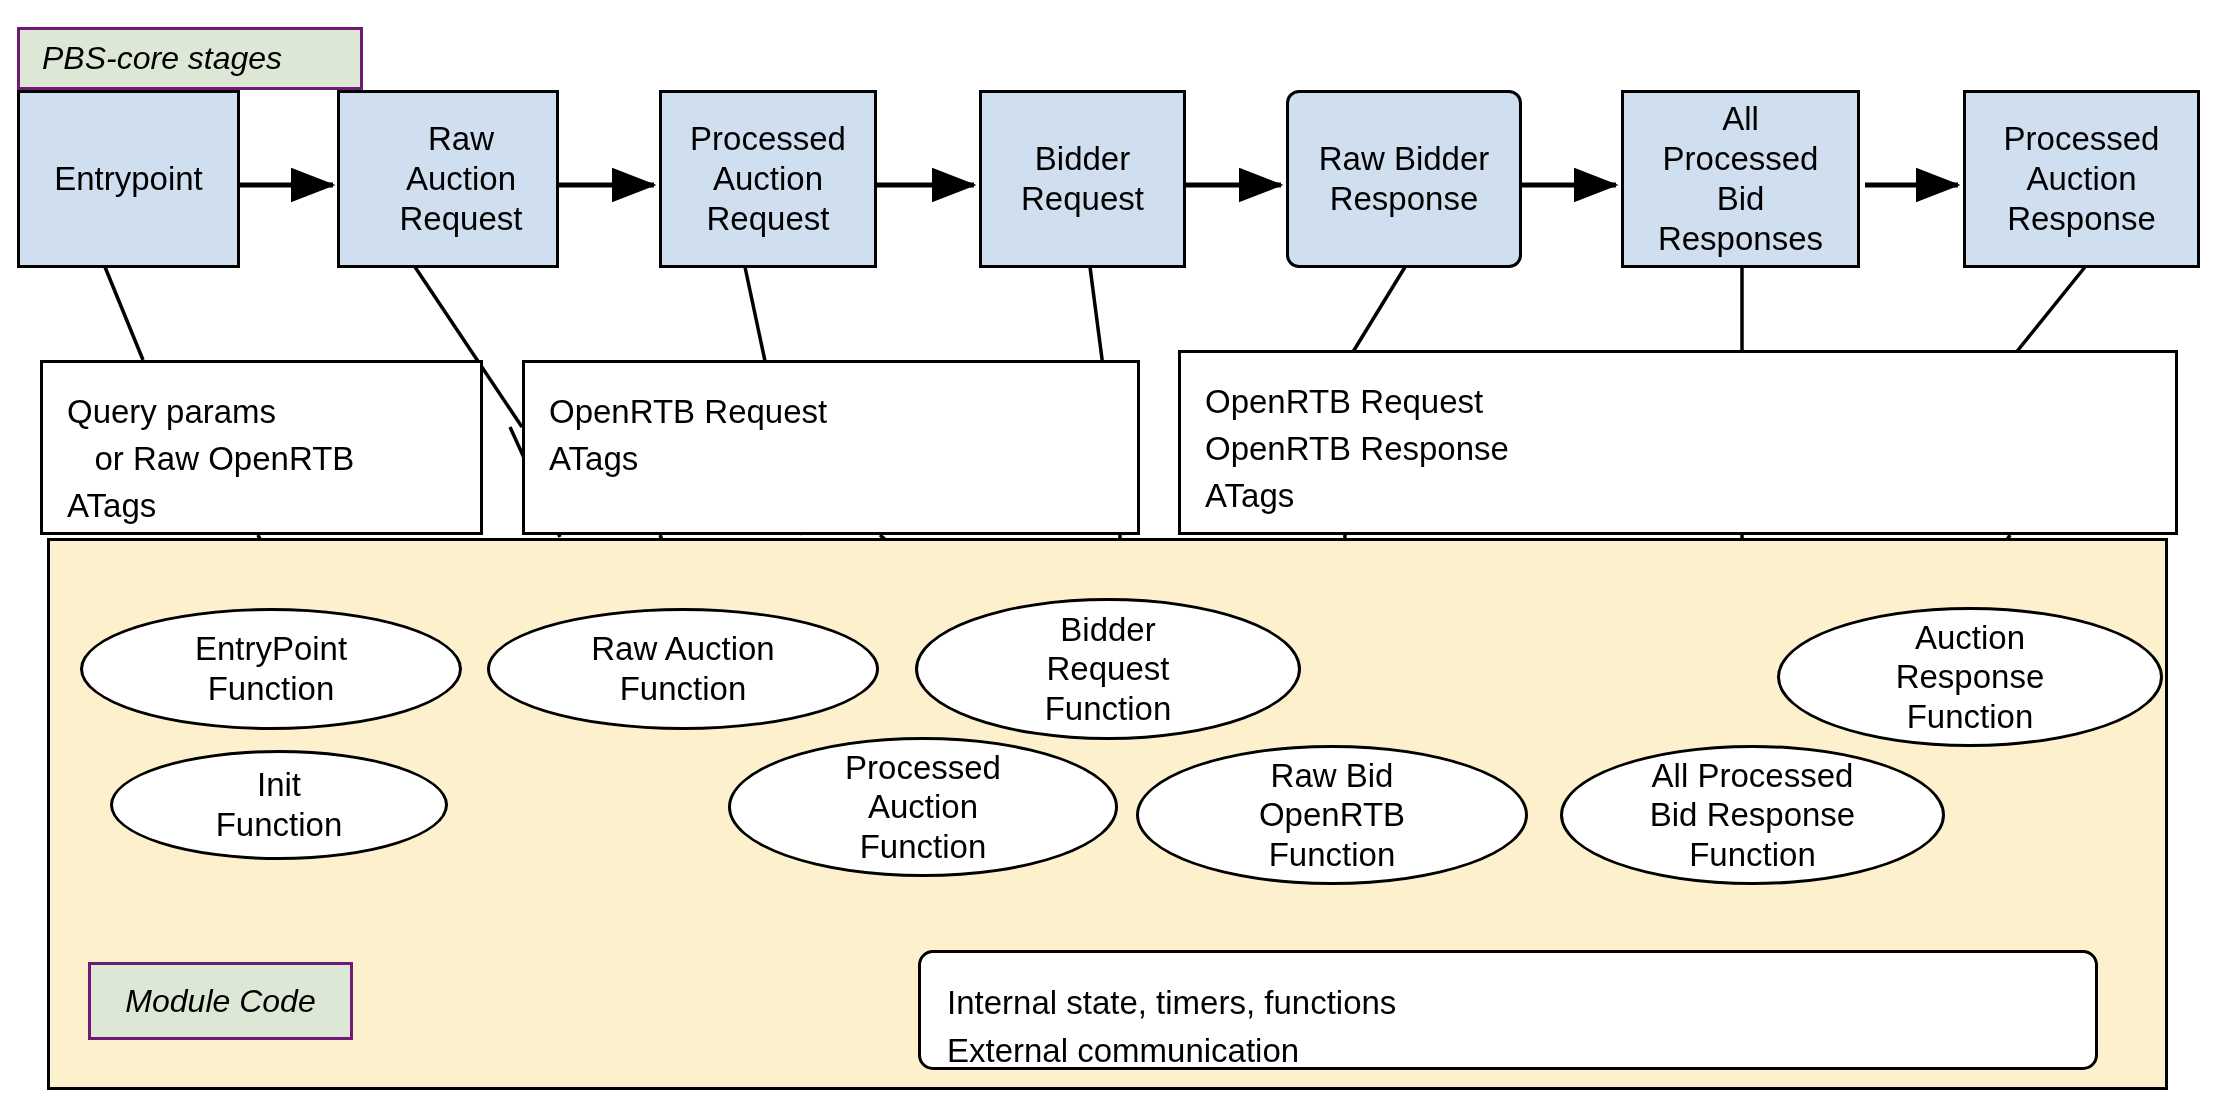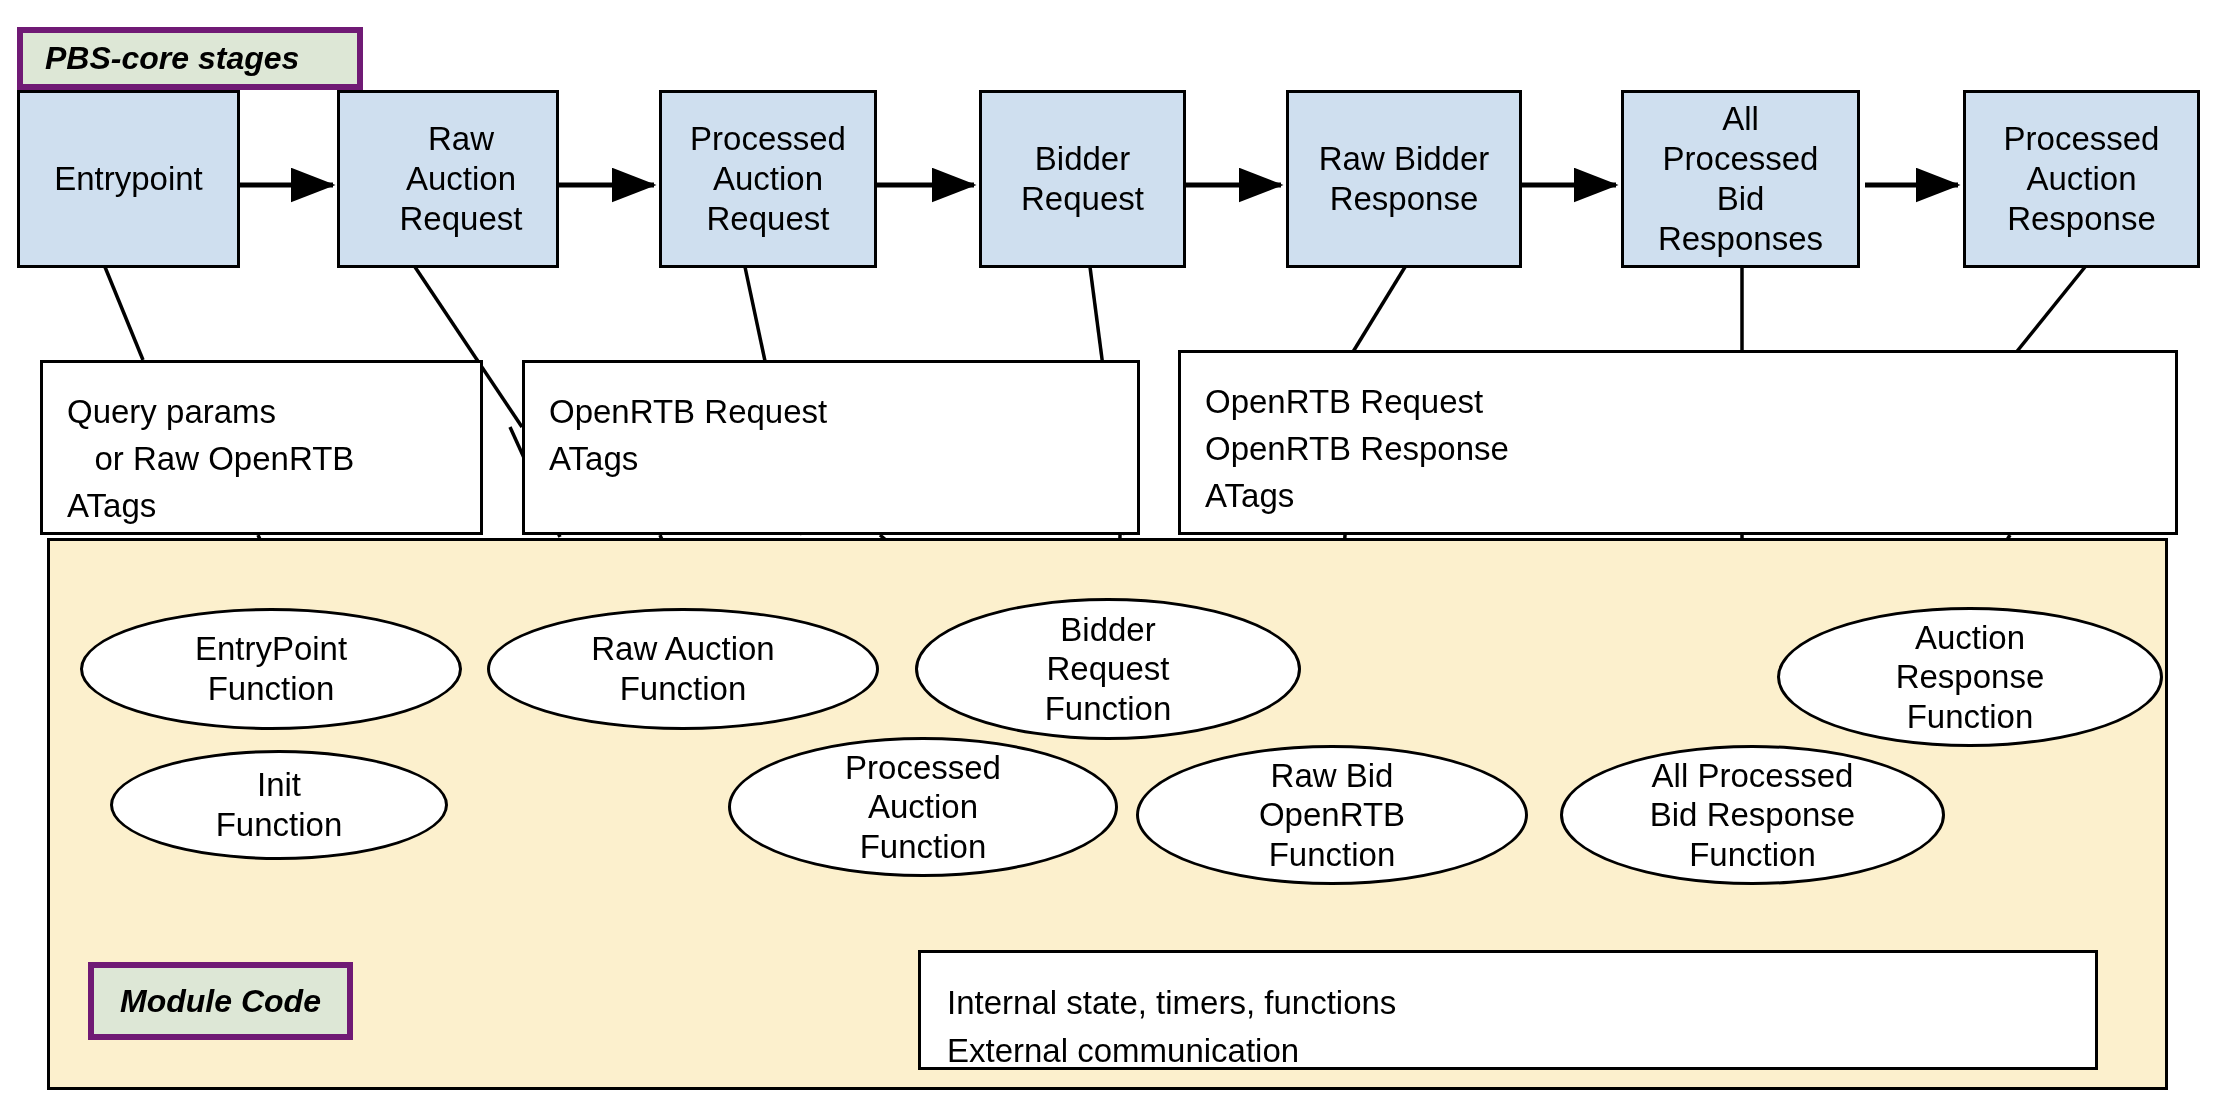--- a/index.html
+++ b/index.html
@@ -34,27 +34,26 @@
   }
   .stage-box {
     background: #cfdfef;
     border: 3px solid #000000;
     font-size: 33px;
     line-height: 1.22;
     color: #000000;
   }
   .label-tag {
     background: #dde7d6;
-    border: 6px solid #701a75;
+    border: 3px solid #701a75;
     font-style: italic;
     font-size: 32px;
     color: #000000;
     justify-content: flex-start;
     padding-left: 22px;
-    font-weight: bold;
   }
   .data-box {
     background: #ffffff;
     border: 3px solid #000000;
     font-size: 33px;
     line-height: 1.42;
     color: #000000;
     align-items: flex-start;
     justify-content: flex-start;
     padding: 26px 4px 0 24px;
@@ -142,21 +141,21 @@
 
   <div class="node stage-box ml" style="left:17px;   top:90px; width:223px; height:178px;">Entrypoint</div>
   <div class="node stage-box ml" style="left:337px;  top:90px; width:222px; height:178px;padding-left:26px;">Raw
 Auction
 Request</div>
   <div class="node stage-box ml" style="left:659px;  top:90px; width:218px; height:178px;">Processed
 Auction
 Request</div>
   <div class="node stage-box ml" style="left:979px;  top:90px; width:207px; height:178px;">Bidder
 Request</div>
-  <div class="node stage-box ml" style="left:1286px; top:90px; width:236px; height:178px;">Raw Bidder
+  <div class="node stage-box ml" style="left:1286px; top:90px; width:236px; height:178px;border-radius:13px;">Raw Bidder
 Response</div>
   <div class="node stage-box ml" style="left:1621px; top:90px; width:239px; height:178px;">All
 Processed
 Bid
 Responses</div>
   <div class="node stage-box ml" style="left:1963px; top:90px; width:237px; height:178px;">Processed
 Auction
 Response</div>
 
 
@@ -188,16 +187,16 @@
 Function</div>
   <div class="ellipse ml" style="left:1560px; top:745px; width:385px; height:140px;">All Processed
 Bid Response
 Function</div>
   <div class="ellipse ml" style="left:1777px; top:607px; width:386px; height:140px;">Auction
 Response
 Function</div>
 
   <div class="node label-tag" style="left:88px; top:962px; width:265px; height:78px; justify-content:center; padding-left:0;text-align:right;">Module Code</div>
 
-  <div class="note-box ml" style="left:918px; top:950px; width:1180px; height:120px;">Internal state, timers, functions
+  <div class="note-box ml" style="left:918px; top:950px; width:1180px; height:120px;border-radius:15px;">Internal state, timers, functions
 External communication</div>
 
 </div>
 
 </body></html>

